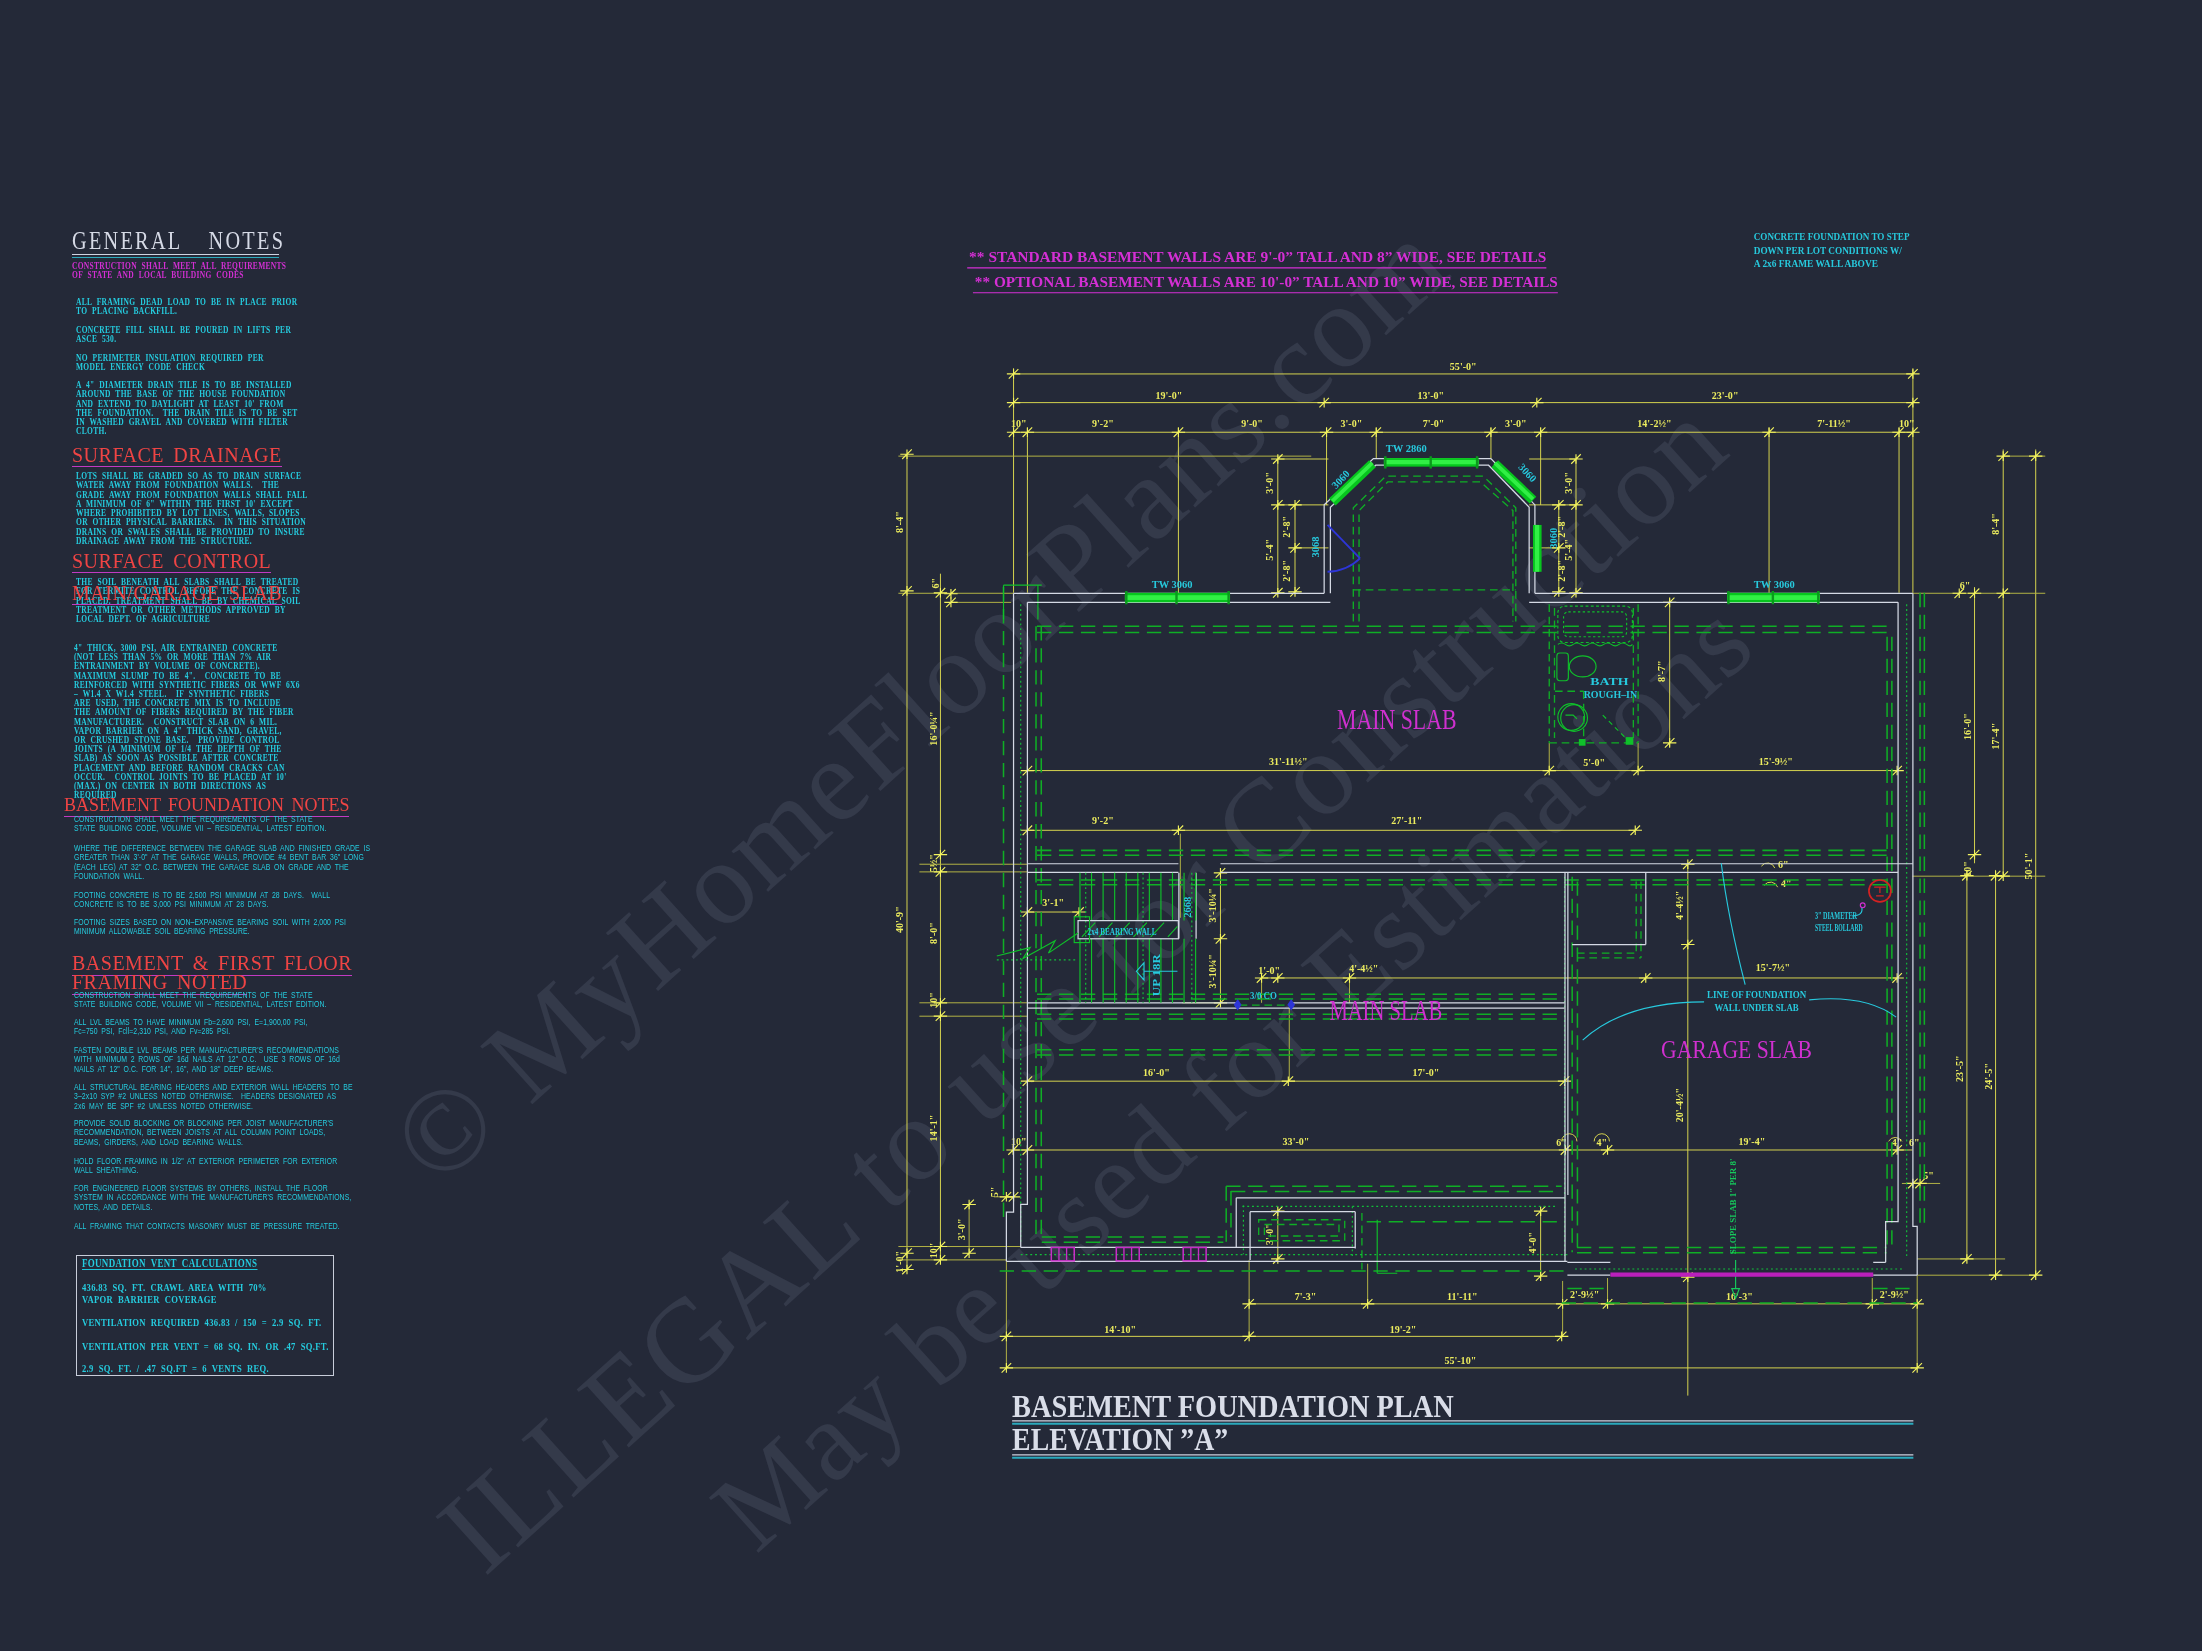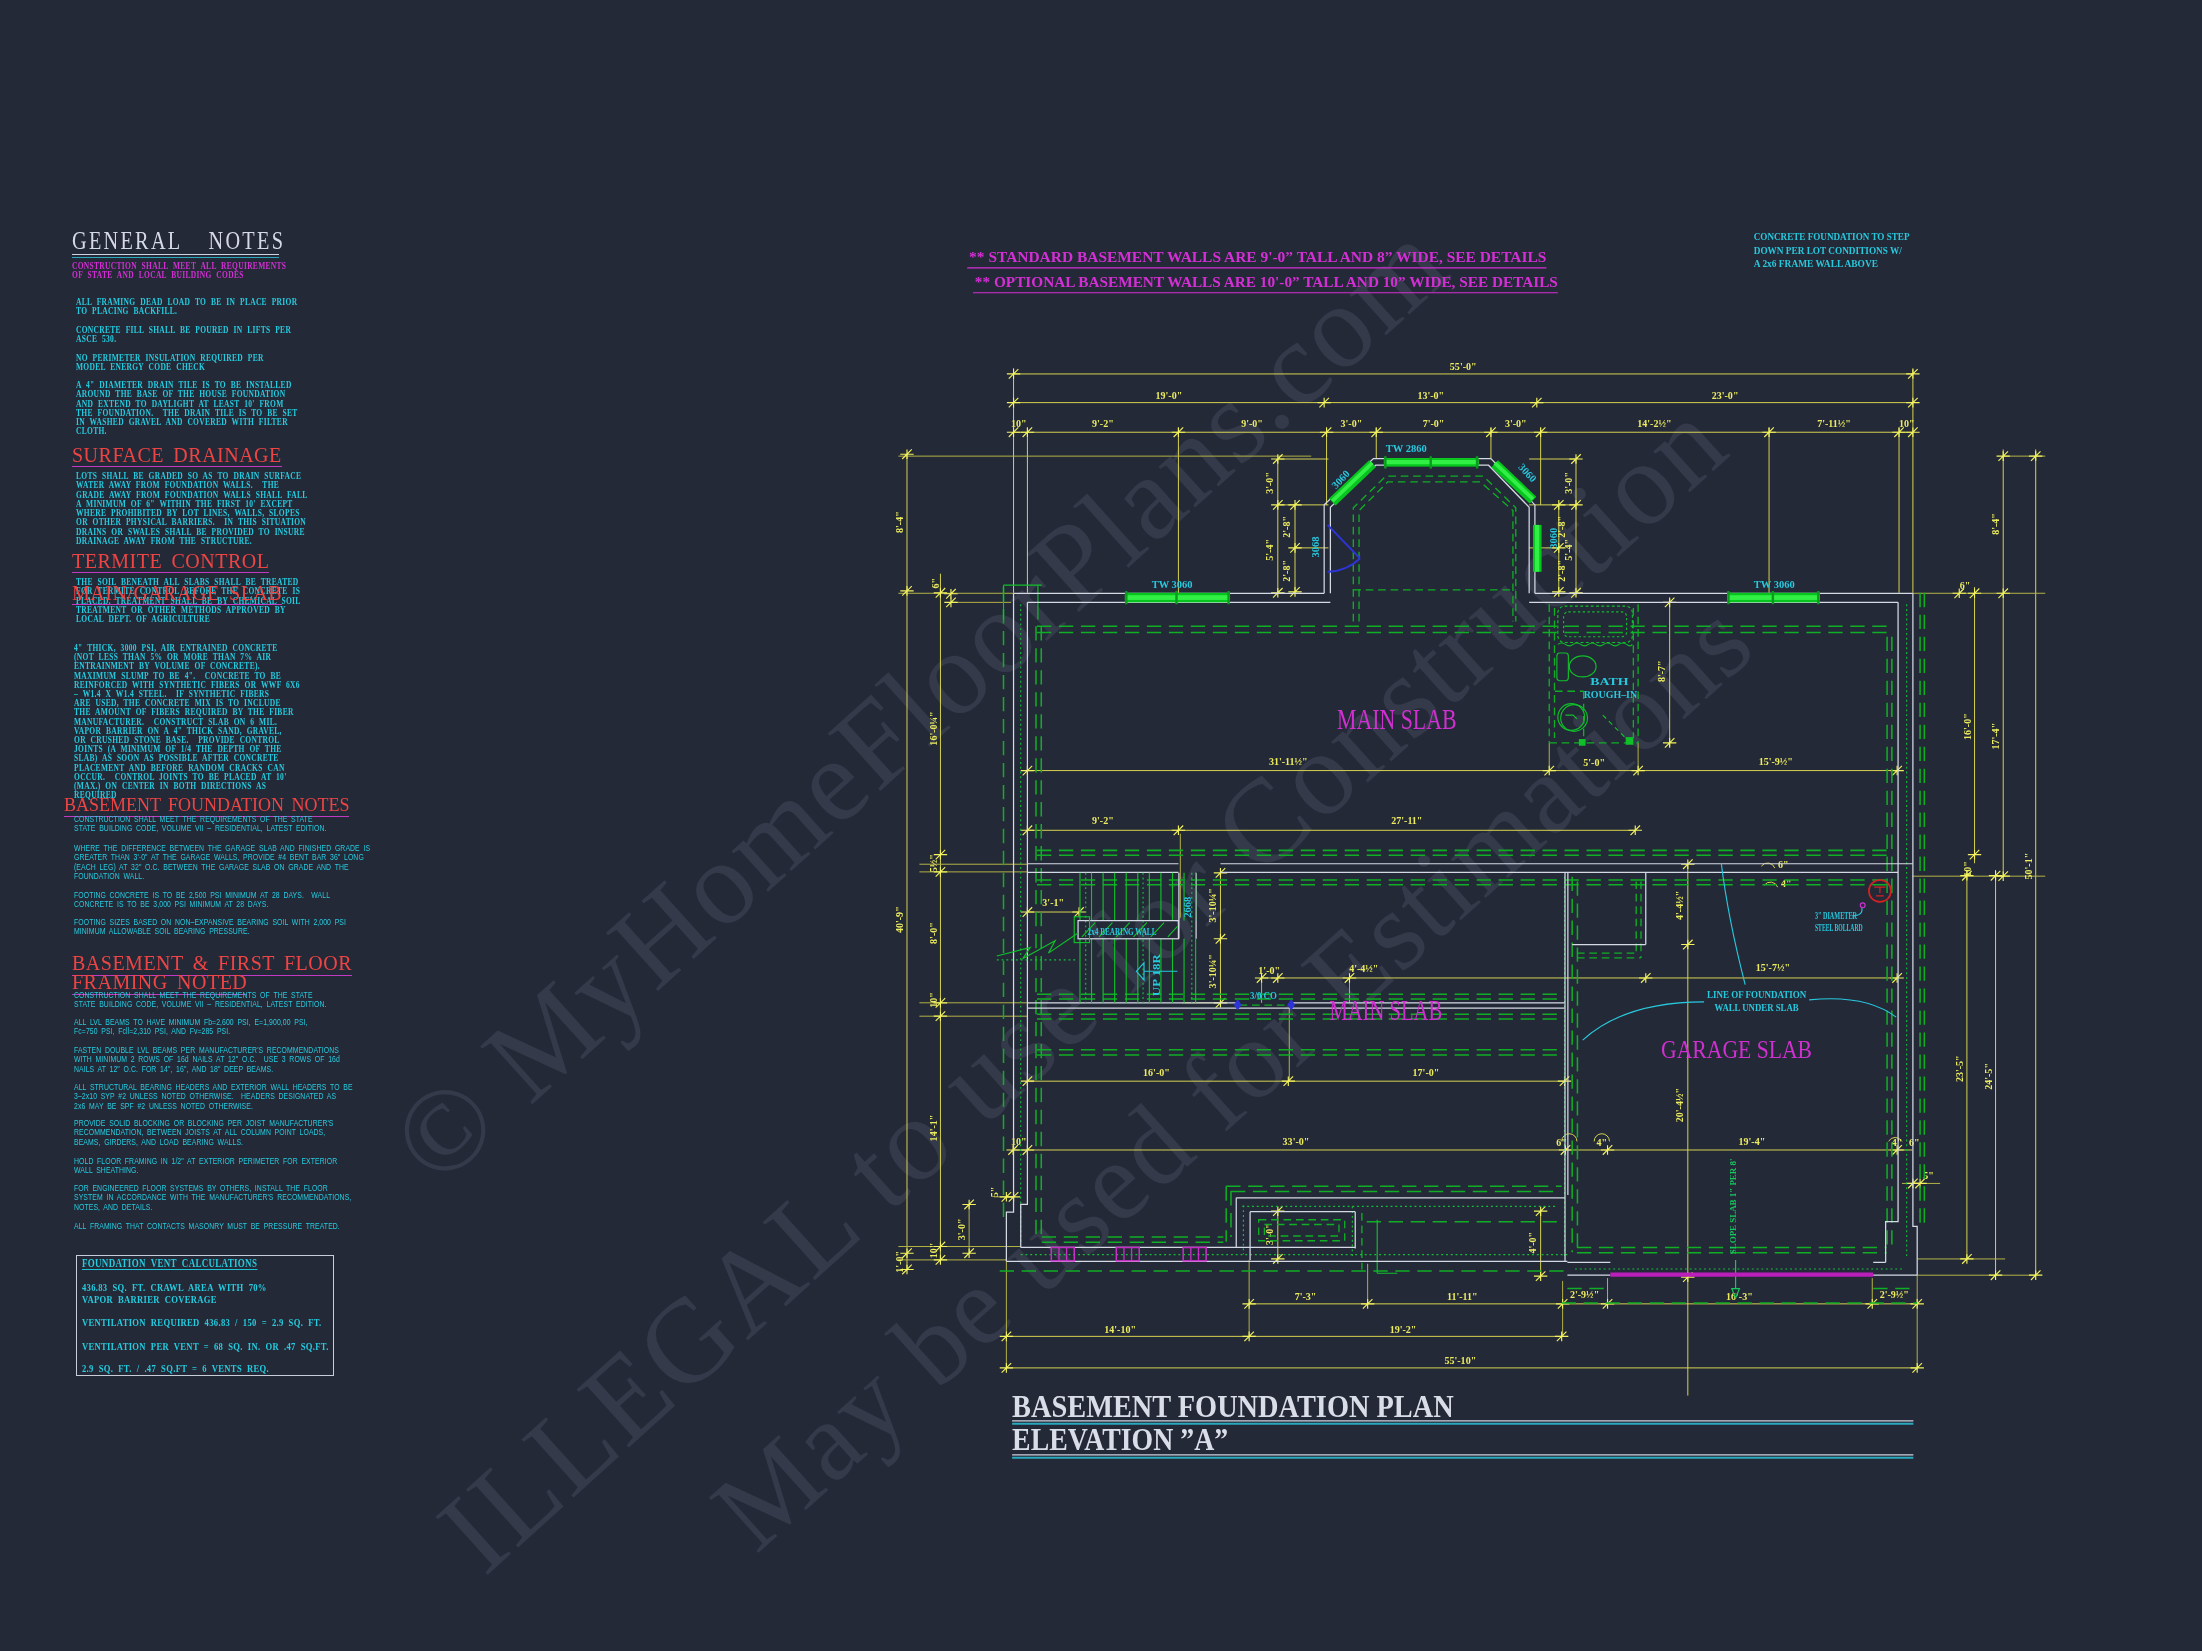--- a/index.html
+++ b/index.html
@@ -51,21 +51,21 @@
 <div class="n ser cy" style="left:76px;top:325px;">CONCRETE FILL SHALL BE POURED IN LIFTS PER<br>ASCE 530.</div>
 
 <div class="n ser cy" style="left:76px;top:353px;">NO PERIMETER INSULATION REQUIRED PER<br>MODEL ENERGY CODE CHECK</div>
 
 <div class="n ser cy" style="left:76px;top:380px;">A 4" DIAMETER DRAIN TILE IS TO BE INSTALLED<br>AROUND THE BASE OF THE HOUSE FOUNDATION<br>AND EXTEND TO DAYLIGHT AT LEAST 10' FROM<br>THE FOUNDATION.&nbsp; THE DRAIN TILE IS TO BE SET<br>IN WASHED GRAVEL AND COVERED WITH FILTER<br>CLOTH.</div>
 
 <div class="n hd ul" style="left:72px;top:446px;">SURFACE DRAINAGE</div>
 
 <div class="n ser cy" style="left:76px;top:471px;">LOTS SHALL BE GRADED SO AS TO DRAIN SURFACE<br>WATER AWAY FROM FOUNDATION WALLS.&nbsp; THE<br>GRADE AWAY FROM FOUNDATION WALLS SHALL FALL<br>A MINIMUM OF 6" WITHIN THE FIRST 10' EXCEPT<br>WHERE PROHIBITED BY LOT LINES, WALLS, SLOPES<br>OR OTHER PHYSICAL BARRIERS.&nbsp; IN THIS SITUATION<br>DRAINS OR SWALES SHALL BE PROVIDED TO INSURE<br>DRAINAGE AWAY FROM THE STRUCTURE.</div>
 
-<div class="n hd ul" style="left:72px;top:552px;">TERMITE CONTROL</div>
+<div class="n hd ul" style="left:72px;top:552px;">SURFACE CONTROL</div>
 
 <div class="n ser cy" style="left:76px;top:577px;">THE SOIL BENEATH ALL SLABS SHALL BE TREATED<br>FOR TERMITE CONTROL BEFORE THE CONCRETE IS<br>PLACED. TREATMENT SHALL BE BY CHEMICAL SOIL<br>TREATMENT OR OTHER METHODS APPROVED BY<br>LOCAL DEPT. OF AGRICULTURE</div>
 
 <div class="n hd ul" style="left:72px;top:584px;">MAIN/GARAGE SLAB</div>
 
 <div class="n ser cy" style="left:74px;top:643px;line-height:9.2px;">4" THICK, 3000 PSI, AIR ENTRAINED CONCRETE<br>(NOT LESS THAN 5% OR MORE THAN 7% AIR<br>ENTRAINMENT BY VOLUME OF CONCRETE).<br>MAXIMUM SLUMP TO BE 4".&nbsp; CONCRETE TO BE<br>REINFORCED WITH SYNTHETIC FIBERS OR WWF 6X6<br>– W1.4 X W1.4 STEEL.&nbsp; IF SYNTHETIC FIBERS<br>ARE USED, THE CONCRETE MIX IS TO INCLUDE<br>THE AMOUNT OF FIBERS REQUIRED BY THE FIBER<br>MANUFACTURER.&nbsp; CONSTRUCT SLAB ON 6 MIL.<br>VAPOR BARRIER ON A 4" THICK SAND, GRAVEL,<br>OR CRUSHED STONE BASE.&nbsp; PROVIDE CONTROL<br>JOINTS (A MINIMUM OF 1/4 THE DEPTH OF THE<br>SLAB) AS SOON AS POSSIBLE AFTER CONCRETE<br>PLACEMENT AND BEFORE RANDOM CRACKS CAN<br>OCCUR.&nbsp; CONTROL JOINTS TO BE PLACED AT 10'<br>(MAX.) ON CENTER IN BOTH DIRECTIONS AS<br>REQUIRED</div>
 
 <div class="n hd ul" style="left:64px;top:796px;font-size:18px;letter-spacing:0;word-spacing:2.9px;">BASEMENT FOUNDATION NOTES</div>
 
 <div class="n sans cy" style="left:74px;top:815px;">CONSTRUCTION SHALL MEET THE REQUIREMENTS OF THE STATE<br>STATE BUILDING CODE, VOLUME VII – RESIDENTIAL, LATEST EDITION.</div>

